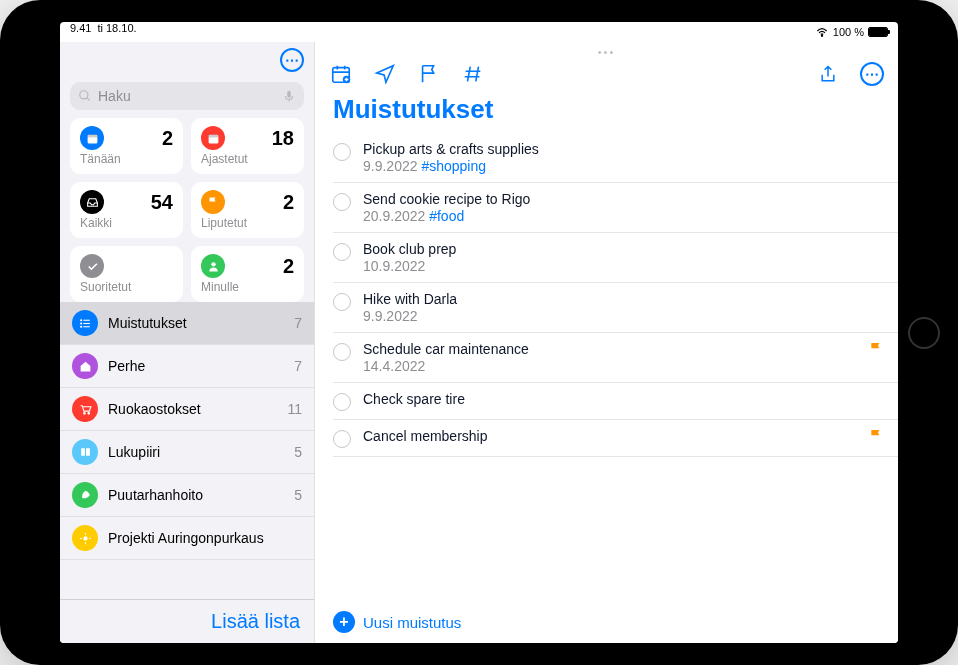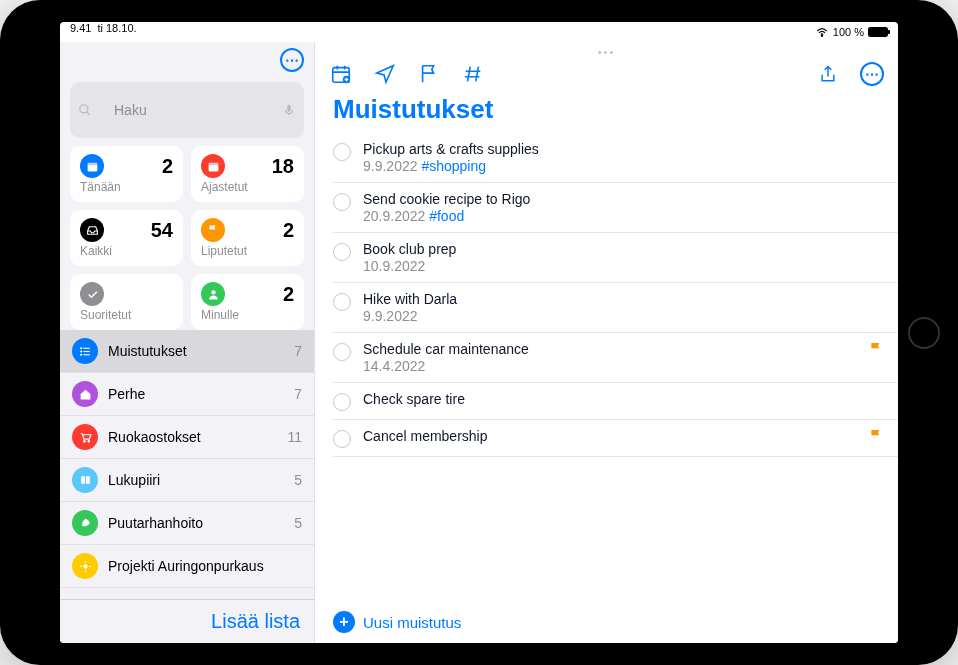--- a/index.html
+++ b/index.html
@@ -7,21 +7,21 @@
 .ipad-frame { width: 958px; height: 665px; background: #000; border-radius: 40px; padding: 22px 60px; position: relative; box-shadow: 0 10px 40px rgba(0,0,0,0.2); }
 .home-button { position: absolute; right: 18px; top: 50%; transform: translateY(-50%); width: 32px; height: 32px; border: 2px solid #333; border-radius: 50%; }
 .screen { width: 100%; height: 100%; background: #fff; border-radius: 4px; overflow: hidden; display: flex; flex-direction: column; }
 .status-bar { height: 20px; display: flex; justify-content: space-between; padding: 0 10px; font-size: 11px; color: #000; }
 .status-left { display: flex; gap: 6px; }
 .status-right { display: flex; gap: 4px; align-items: center; }
 .content { flex: 1; display: flex; overflow: hidden; }
 .sidebar { width: 255px; background: #f2f2f7; display: flex; flex-direction: column; border-right: 1px solid #e0e0e0; }
 .sidebar-top { padding: 6px 10px; display: flex; justify-content: flex-end; }
 .more-btn { width: 24px; height: 24px; border: 2px solid #007aff; border-radius: 50%; color: #007aff; display: flex; align-items: center; justify-content: center; font-size: 14px; font-weight: bold; cursor: pointer; }
-.search-box { margin: 4px 10px 8px; background: #e4e4e9; border-radius: 10px; padding: 20px 8px; display: flex; align-items: center; gap: 22px; color: #8e8e93; font-size: 14px; }
+.search-box { margin: 4px 10px 8px; background: #e4e4e9; border-radius: 10px; padding: 6px 8px; display: flex; align-items: center; gap: 6px; color: #8e8e93; font-size: 14px; }
 .search-icon { width: 14px; height: 14px; opacity: 0.5; }
 .mic-icon { width: 14px; height: 14px; opacity: 0.5; }
 .cards-grid { display: grid; grid-template-columns: 1fr 1fr; gap: 8px; padding: 0 10px; }
 .card { background: #fff; border-radius: 10px; padding: 8px 10px; display: flex; flex-direction: column; gap: 2px; cursor: pointer; }
 .card-top { display: flex; justify-content: space-between; align-items: center; }
 .card-icon { width: 24px; height: 24px; border-radius: 50%; display: flex; align-items: center; justify-content: center; color: #fff; font-size: 12px; }
 .card-count { font-size: 20px; font-weight: 700; color: #000; }
 .card-label { font-size: 12px; color: #8e8e93; font-weight: 500; }
 .section-title { font-size: 16px; font-weight: 700; padding: 12px 14px 6px; color: #000; }
 .lists { flex: 1; overflow: hidden; }

